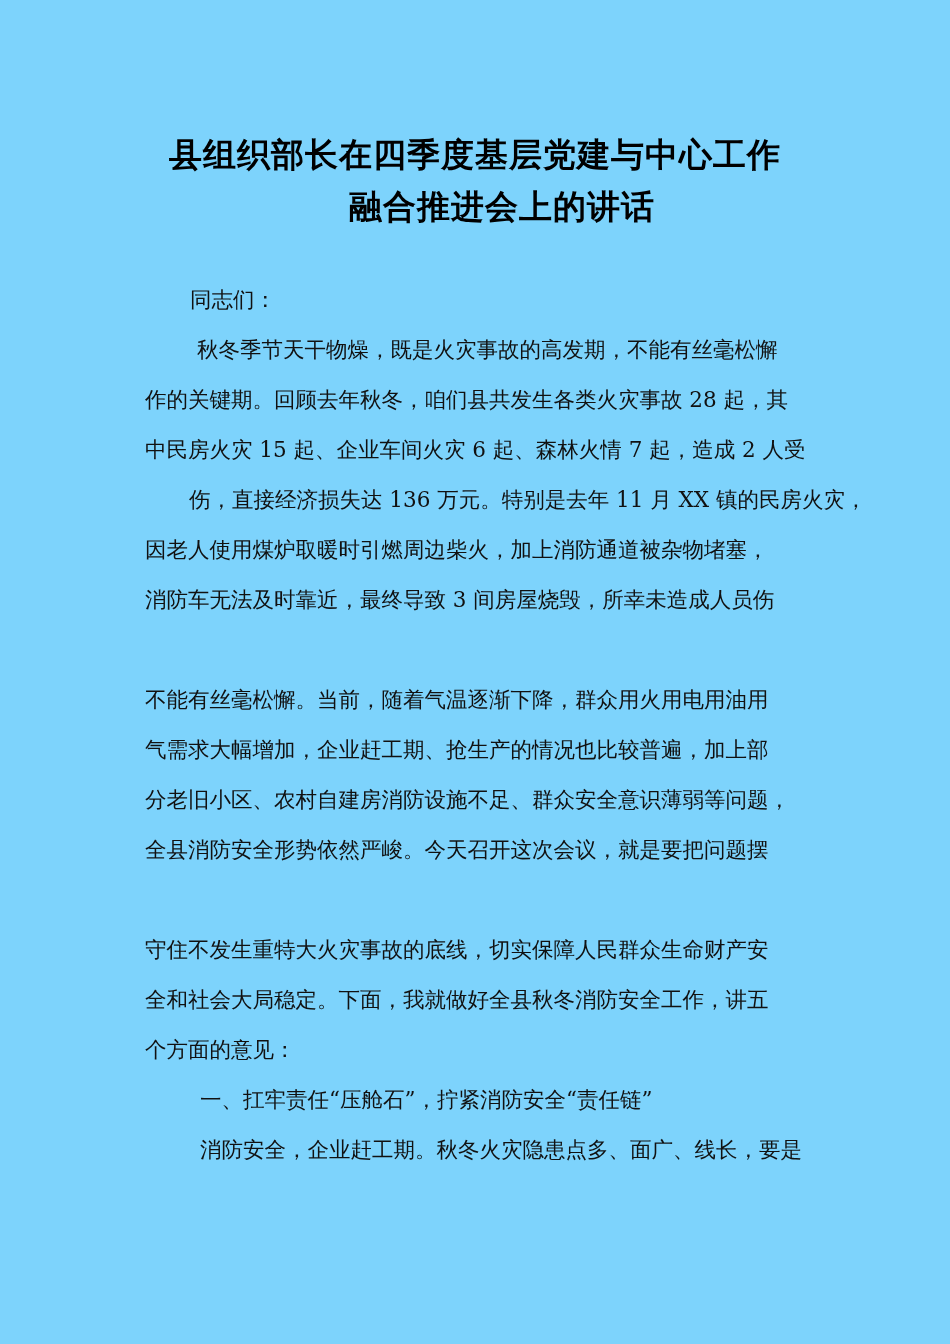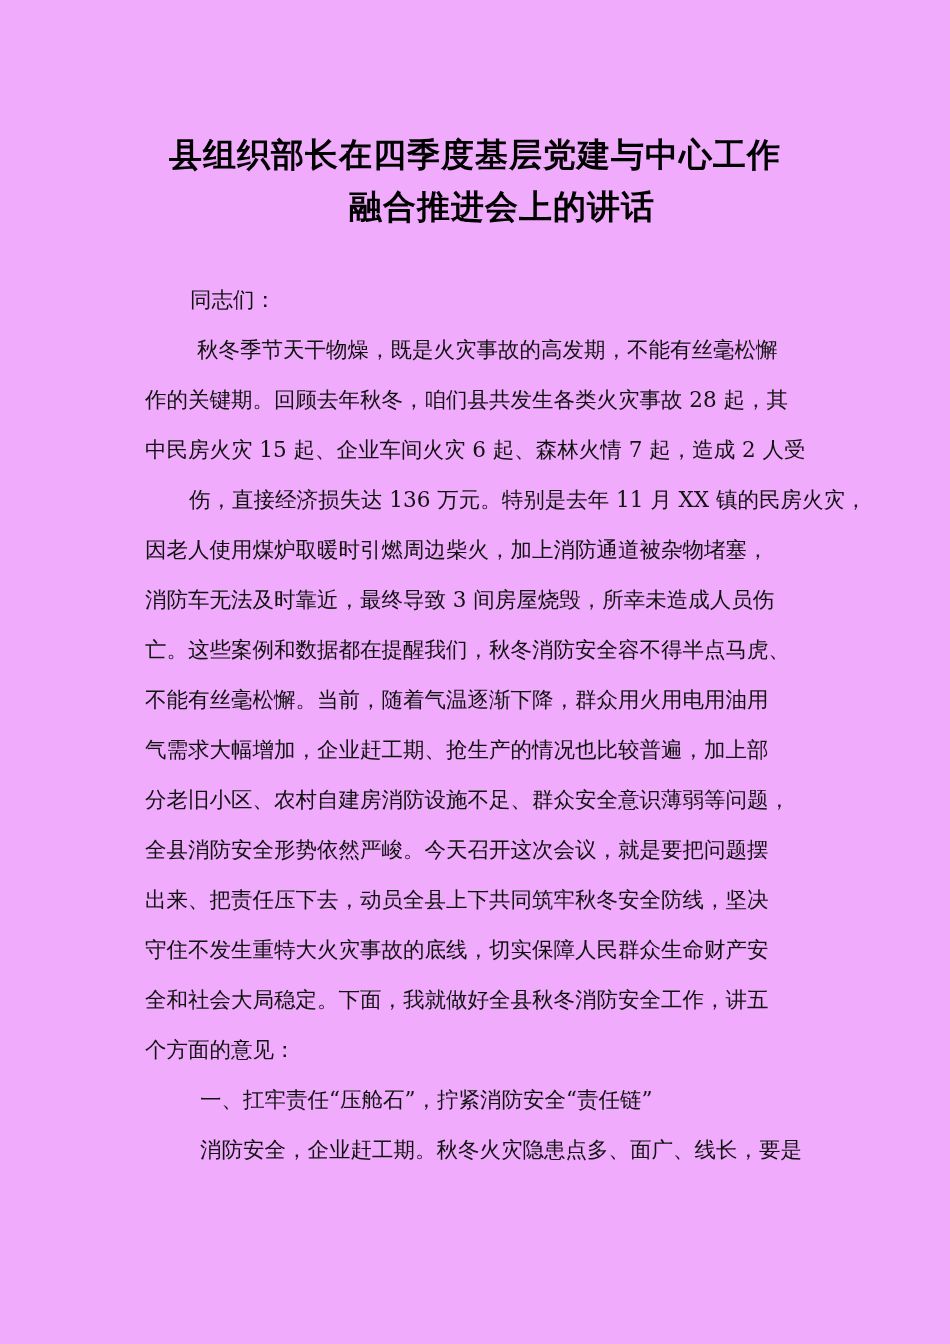--- a/index.html
+++ b/index.html
@@ -14,21 +14,21 @@
       overflow: hidden;
       font-family: "DejaVu Serif", "Liberation Serif", serif;
       color: #111111;
     }
     .page {
       position: absolute;
       left: 0;
       top: 0;
       width: 950px;
       height: 1344px;
-      background: #f0abfc;
+      background: #7dd3fc;
     }
     .title {
       position: absolute;
       left: 0;
       width: 950px;
       text-align: center;
       font-family: "DejaVu Sans", "Liberation Sans", sans-serif;
       font-weight: bold;
       font-size: 33px;
       letter-spacing: 1px;
@@ -54,26 +54,24 @@
   <div class="title l2">融合推进会上的讲话</div>
 
   <div class="line" style="left:190px; top:287px;">同志们：</div>
 
   <div class="line" style="left:197px; top:337px;">秋冬季节天干物燥，既是火灾事故的高发期，不能有丝毫松懈</div>
   <div class="line" style="left:145px; top:387px;">作的关键期。回顾去年秋冬，咱们县共发生各类火灾事故 28 起，其</div>
   <div class="line" style="left:145px; top:437px;">中民房火灾 15 起、企业车间火灾 6 起、森林火情 7 起，造成 2 人受</div>
   <div class="line" style="left:145px; top:487px;margin-left:44px;">伤，直接经济损失达 136 万元。特别是去年 11 月 XX 镇的民房火灾，</div>
   <div class="line" style="left:145px; top:537px;">因老人使用煤炉取暖时引燃周边柴火，加上消防通道被杂物堵塞，</div>
   <div class="line" style="left:145px; top:587px;">消防车无法及时靠近，最终导致 3 间房屋烧毁，所幸未造成人员伤</div>
-  <div class="line" style="left:145px; top:637px;">亡。这些案例和数据都在提醒我们，秋冬消防安全容不得半点马虎、</div>
   <div class="line" style="left:145px; top:687px;">不能有丝毫松懈。当前，随着气温逐渐下降，群众用火用电用油用</div>
   <div class="line" style="left:145px; top:737px;">气需求大幅增加，企业赶工期、抢生产的情况也比较普遍，加上部</div>
   <div class="line" style="left:145px; top:787px;">分老旧小区、农村自建房消防设施不足、群众安全意识薄弱等问题，</div>
   <div class="line" style="left:145px; top:837px;">全县消防安全形势依然严峻。今天召开这次会议，就是要把问题摆</div>
-  <div class="line" style="left:145px; top:887px;">出来、把责任压下去，动员全县上下共同筑牢秋冬安全防线，坚决</div>
   <div class="line" style="left:145px; top:937px;">守住不发生重特大火灾事故的底线，切实保障人民群众生命财产安</div>
   <div class="line" style="left:145px; top:987px;">全和社会大局稳定。下面，我就做好全县秋冬消防安全工作，讲五</div>
   <div class="line" style="left:145px; top:1037px;">个方面的意见：</div>
 
   <div class="line" style="left:200px; top:1087px;">一、扛牢责任“压舱石”，拧紧消防安全“责任链”</div>
 
   <div class="line" style="left:200px; top:1137px;">消防安全，企业赶工期。秋冬火灾隐患点多、面广、线长，要是</div>
 
 </div>
 

